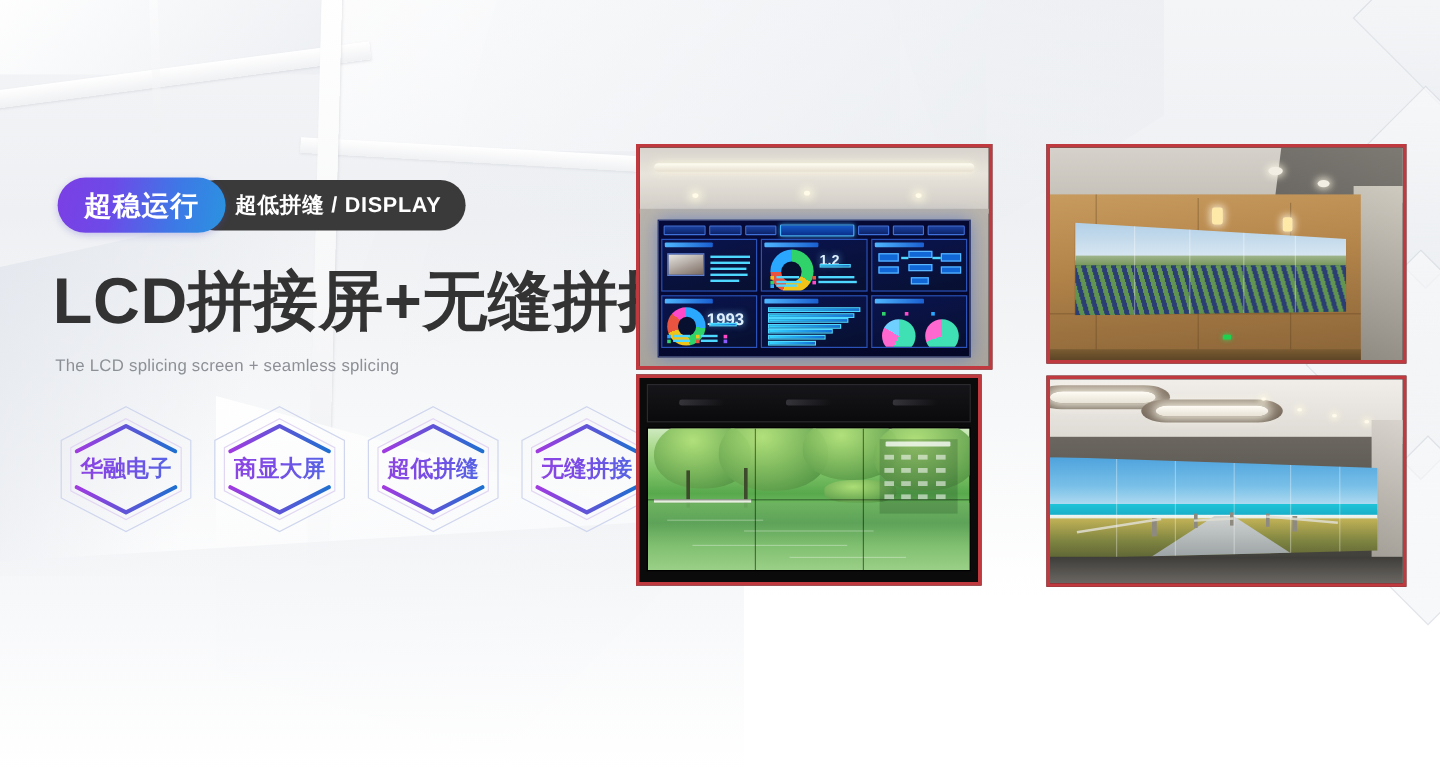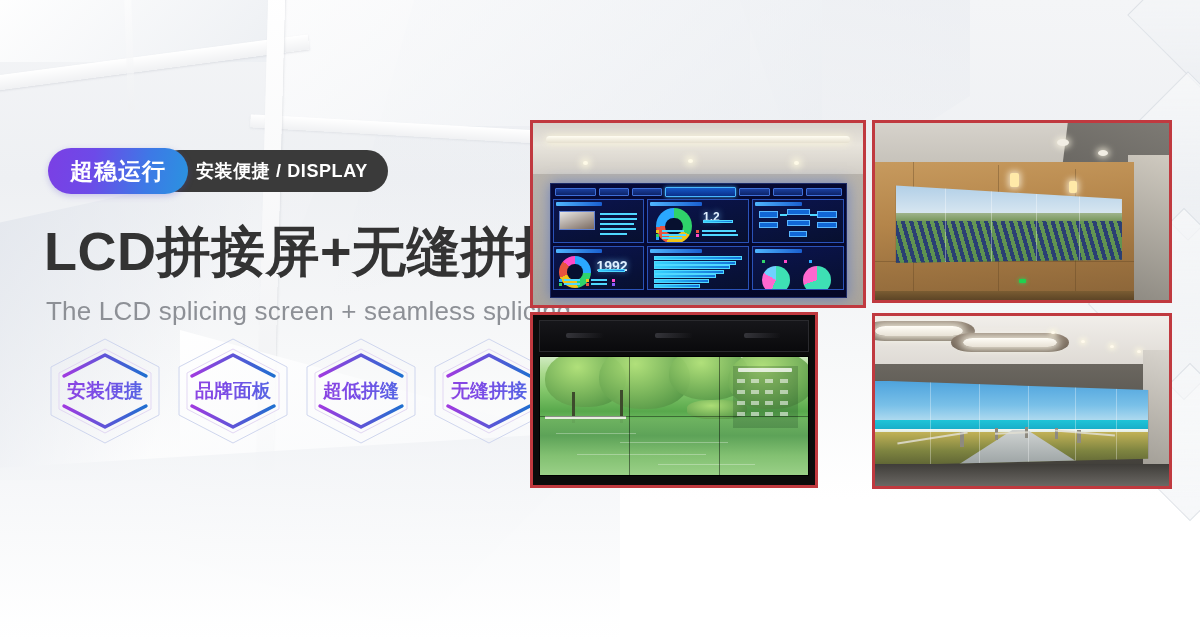--- a/index.html
+++ b/index.html
@@ -77,41 +77,41 @@
   }
 
   
   .headline {
     position:absolute; left:0; top:224px;
     font-size:54px; font-weight:bold; color:#333333;
     letter-spacing:.5px; white-space:nowrap; line-height:1;
   }
   .subline {
     position:absolute; left:2px; top:296px;
-    font-size:26px; color:#8d9096; letter-spacing:.2px; white-space:nowrap;
+    font-size:14px; color:#8d9096; letter-spacing:.2px; white-space:nowrap;
   }
 
   
   .hex-row { position:absolute; left:2px; top:336px; display:flex; gap:10px; }
   .hex { position:relative; width:118px; height:110px; }
   .hex svg { position:absolute; left:0; top:0; }
   .hex-label {
     position:absolute; left:0; top:0; width:118px; height:110px;
     display:flex; align-items:center; justify-content:center;
     font-size:19px; font-weight:bold; white-space:nowrap;
     background:linear-gradient(95deg,#9b3fe0 0%,#7a4ce6 45%,#3f73e2 100%);
     -webkit-background-clip:text; background-clip:text; color:transparent;
   }
 
   
   .photo { position:absolute; border:3px solid #c0393f; overflow:hidden; background:#111; }
   .photo > .inner { position:absolute; inset:0; overflow:hidden; }
 
   
-  #p1 { left:530px; top:120px; width:336px; height:188px;text-align:right; }
+  #p1 { left:530px; top:120px; width:297px; height:188px;text-align:right; }
   .room-ceiling { position:absolute; left:0; top:0; width:100%; height:30%;
     background:linear-gradient(180deg,#d8d4cd 0%,#e8e4dc 40%,#cfcbc4 100%); }
   .cove { position:absolute; left:4%; top:7%; width:92%; height:7px;
     background:linear-gradient(180deg,#fffdf2,#e6e0d0); border-radius:4px;
     box-shadow:0 0 8px rgba(255,250,220,.9); }
   .ds-light { position:absolute; width:5px; height:4px; border-radius:50%;
     background:#fffbe8; box-shadow:0 0 7px 3px rgba(255,250,225,.85); }
   .room-wall { position:absolute; left:0; top:28%; width:100%; height:72%;
     background:linear-gradient(180deg,#b9b4ac,#a9a49c); }
   .wall-screen { position:absolute; left:5%; top:33%; width:90%; height:63%;
@@ -251,58 +251,58 @@
   <div class="facet facet-4"></div>
   <div class="diamond dm4"></div>
   <div class="diamond dm1"></div>
   <div class="diamond dm2"></div>
   <div class="diamond dm3"></div>
 
   <div id="left-col">
 
     <div class="badge-row">
       <div class="badge-brand">超稳运行</div>
-      <div class="badge-sub">安装便捷 / DISPLAY</div>
+      <div class="badge-sub">超低拼缝 / DISPLAY</div>
     </div>
 
     <div class="headline">LCD拼接屏+无缝拼接</div>
     <div class="subline">The LCD splicing screen + seamless splicing</div>
 
     <div class="hex-row">
 
       <div class="hex">
         <svg width="118" height="110" viewBox="0 0 118 110">
           <polygon points="59,3 113,31 113,79 59,107 5,79 5,31" fill="none" stroke="#cfd6ee" stroke-width="1"></polygon>
           <polygon points="59,13 105,37 105,73 59,97 13,73 13,37" fill="none" stroke="#e2d7f3" stroke-width="1"></polygon>
           <polyline points="18,40 59,19 100,40" fill="none" stroke="url(#g0)" stroke-width="3.4" stroke-linecap="round" stroke-linejoin="round"></polyline>
           <polyline points="18,70 59,91 100,70" fill="none" stroke="url(#g0)" stroke-width="3.4" stroke-linecap="round" stroke-linejoin="round"></polyline>
           <defs>
               <linearGradient id="g0" x1="0" y1="0" x2="1" y2="0">
             <stop offset="0" stop-color="#a03be0"></stop>
                 <stop offset="1" stop-color="#1f6fd0"></stop>
           </linearGradient>
             </defs>
         </svg>
-        <div class="hex-label">安装便捷</div>
+        <div class="hex-label">华融电子</div>
       </div>
 
       <div class="hex">
         <svg width="118" height="110" viewBox="0 0 118 110">
           <polygon points="59,3 113,31 113,79 59,107 5,79 5,31" fill="none" stroke="#cfd6ee" stroke-width="1"></polygon>
           <polygon points="59,13 105,37 105,73 59,97 13,73 13,37" fill="none" stroke="#e2d7f3" stroke-width="1"></polygon>
           <polyline points="18,40 59,19 100,40" fill="none" stroke="url(#g1)" stroke-width="3.4" stroke-linecap="round" stroke-linejoin="round"></polyline>
           <polyline points="18,70 59,91 100,70" fill="none" stroke="url(#g1)" stroke-width="3.4" stroke-linecap="round" stroke-linejoin="round"></polyline>
           <defs>
               <linearGradient id="g1" x1="0" y1="0" x2="1" y2="0">
             <stop offset="0" stop-color="#a03be0"></stop>
                 <stop offset="1" stop-color="#1f6fd0"></stop>
           </linearGradient>
             </defs>
         </svg>
-        <div class="hex-label">品牌面板</div>
+        <div class="hex-label">商显大屏</div>
       </div>
 
       <div class="hex">
         <svg width="118" height="110" viewBox="0 0 118 110">
           <polygon points="59,3 113,31 113,79 59,107 5,79 5,31" fill="none" stroke="#cfd6ee" stroke-width="1"></polygon>
           <polygon points="59,13 105,37 105,73 59,97 13,73 13,37" fill="none" stroke="#e2d7f3" stroke-width="1"></polygon>
           <polyline points="18,40 59,19 100,40" fill="none" stroke="url(#g2)" stroke-width="3.4" stroke-linecap="round" stroke-linejoin="round"></polyline>
           <polyline points="18,70 59,91 100,70" fill="none" stroke="url(#g2)" stroke-width="3.4" stroke-linecap="round" stroke-linejoin="round"></polyline>
           <defs>
               <linearGradient id="g2" x1="0" y1="0" x2="1" y2="0">
@@ -393,21 +393,21 @@
             <div class="ds-flow" style="left:72%;top:52%;width:22%;height:14%"></div>
             <div class="ds-flow" style="left:40%;top:74%;width:20%;height:14%"></div>
             <div class="ds-bar" style="left:30%;top:33%;width:8%;height:1px"></div>
             <div class="ds-bar" style="left:64%;top:33%;width:8%;height:1px"></div>
           </div>
 
           <div class="ds-card">
             <div class="ds-hdr"></div>
             <div class="donut" style="left:6%;top:22%;width:32px;height:32px;
                         background:conic-gradient(#2aa8ff 0deg 95deg,#2fd36a 95deg 170deg,#f0c419 170deg 250deg,#e8543f 250deg 312deg,#ff49c8 312deg 360deg);"></div>
-            <div class="ds-bignum" style="left:48%;top:26%;font-size:14px">1992</div>
+            <div class="ds-bignum" style="left:48%;top:26%;font-size:14px">1993</div>
             <div class="ds-bar" style="left:50%;top:52%;width:30%;height:3px"></div>
             <div class="ds-legend" style="left:6%;top:76%;background:#2aa8ff"></div>
             <div class="ds-legend" style="left:6%;top:86%;background:#2fd36a"></div>
             <div class="ds-legend" style="left:36%;top:76%;background:#f0c419"></div>
             <div class="ds-legend" style="left:36%;top:86%;background:#e8543f"></div>
             <div class="ds-legend" style="left:66%;top:76%;background:#ff49c8"></div>
             <div class="ds-legend" style="left:66%;top:86%;background:#8a5cff"></div>
             <div class="ds-bar" style="left:12%;top:76%;width:18%;height:2px"></div>
             <div class="ds-bar" style="left:12%;top:86%;width:18%;height:2px"></div>
             <div class="ds-bar" style="left:42%;top:76%;width:18%;height:2px"></div>

